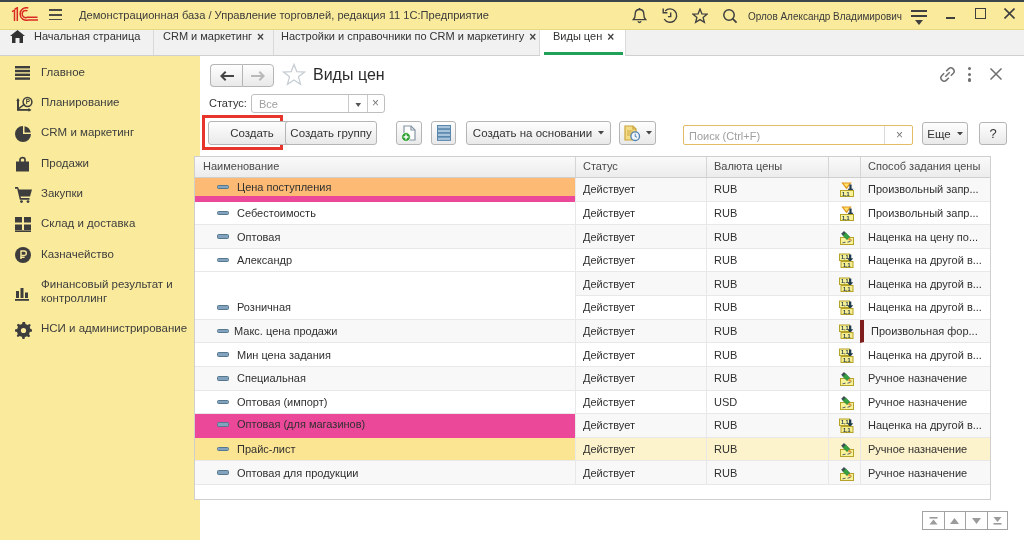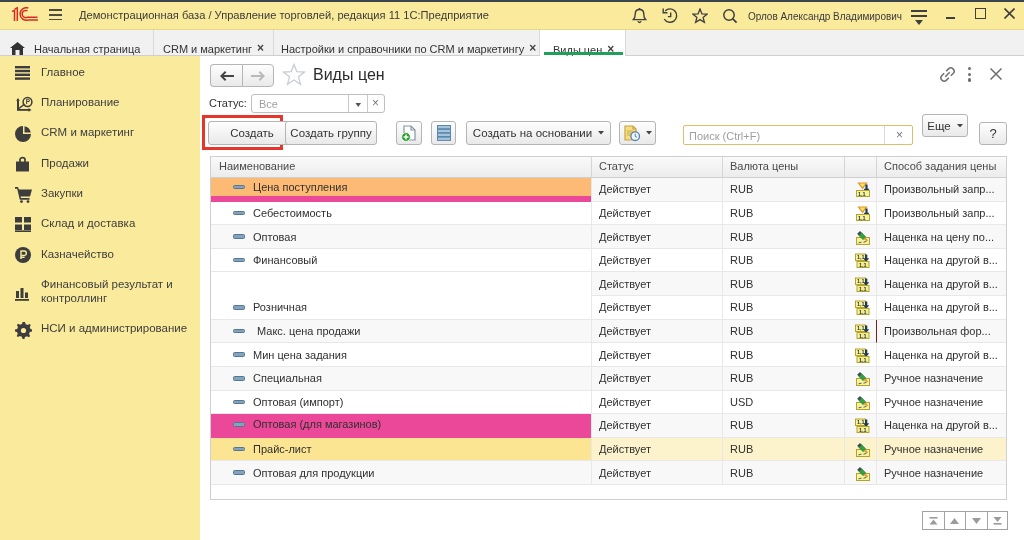--- a/index.html
+++ b/index.html
@@ -3,29 +3,29 @@
 
 <meta charset="utf-8">
 <style>
 *{margin:0;padding:0;box-sizing:border-box;font-family:"Liberation Sans",sans-serif}
 body{width:1024px;height:540px;overflow:hidden}
 .app{position:relative;width:1024px;height:540px;background:#fff;overflow:hidden}
 .abs{position:absolute}
 .topline{left:0;top:0;width:1024px;height:2px;background:#3a454c}
 .topbar{left:0;top:2px;width:1024px;height:28px;background:#faeb9c;border-bottom:1px solid #e8d783}
 .tabbar{left:0;top:30px;width:1024px;height:26px;background:#f1f1f1;border-bottom:1px solid #cfcfcf}
-.tab{position:absolute;top:0;height:25px;display:flex;align-items:flex-end;font-size:11px;color:#333;border-right:1px solid #d9d9d9;background:#f1f1f1;white-space:nowrap}
+.tab{position:absolute;top:0;height:25px;display:flex;align-items:flex-start;font-size:11px;color:#333;border-right:1px solid #d9d9d9;background:#f1f1f1;white-space:nowrap}
 .tab.active{background:#fff;height:26px;border-bottom:none}
 .tab .x{margin-left:5px;color:#444;font-size:12px;font-weight:bold}
 .sidebar{left:0;top:56px;width:200px;height:484px;background:#faeb9c}
 .mi{position:absolute;left:0;width:236px;display:flex;align-items:center}
 .mi .ic{position:absolute;left:15px;width:18px;height:18px}
 .mi .tx{position:absolute;left:41px;font-size:11.5px;color:#3d3d3d;line-height:13.5px;white-space:nowrap}
 .btn{position:absolute;border:1px solid #b5b5b5;border-radius:3px;background:linear-gradient(#fefefe,#e9e9e9);color:#333;font-size:11.5px;display:flex;align-items:center;justify-content:center;white-space:nowrap}
-.tbl{position:absolute;left:210px;top:156px;width:797px;height:344px;border:1px solid #cfcfcf;background:#fff}
+.tbl{position:absolute;left:194px;top:156px;width:797px;height:344px;border:1px solid #cfcfcf;background:#fff}
 .thead{position:absolute;left:0;top:0;width:795px;height:21px;background:linear-gradient(#fafafa,#ececec);border-bottom:1px solid #cfcfcf;font-size:11px;color:#4a4a4a}
 .th{position:absolute;top:3px;white-space:nowrap}
 .row{position:absolute;left:0;width:795px;height:23.62px;font-size:11px;color:#303030}
 .cell{position:absolute;top:0;height:100%;display:flex;align-items:center;white-space:nowrap;overflow:hidden}
 .vline{position:absolute;top:0;bottom:0;width:1px;background:#e8e8e8}
 .baricon{display:inline-block;width:12px;height:4.5px;background:#82a2bd;border:1px solid #55788f;border-radius:1.5px}
 </style>
 
 </head>
 <body>
@@ -253,21 +253,21 @@
       </svg>
       <svg style="margin-left:5px" width="6" height="3.5" viewBox="0 0 7 4">
         <path d="M0 0 L7 0 L3.5 4 Z" fill="#444"></path>
       </svg>
     </div>
 <div class="abs" style="left:683px;top:125px;width:230px;height:20px;border:1px solid #e3bc67;border-radius:2px;background:#fff">
  <div style="position:absolute;left:5px;top:3.5px;font-size:11px;color:#a0a0a0">Поиск (Ctrl+F)</div>
  <div style="position:absolute;right:27px;top:0;bottom:0;width:1px;background:#d9d9d9"></div>
  <div style="position:absolute;right:9px;top:2px;font-size:12px;color:#777">×</div>
 </div>
-<div class="btn" style="left:922px;top:114px;width:46px;height:23px">Еще
+<div class="btn" style="left:922px;top:122px;width:46px;height:23px">Еще
  <svg style="margin-left:6px" width="6" height="3.5" viewBox="0 0 7 4">
         <path d="M0 0 L7 0 L3.5 4 Z" fill="#444"></path>
       </svg></div>
 <div class="btn" style="left:979px;top:122px;width:28px;height:23px;font-size:13px">?</div>
 
 <div class="tbl" id="table">
       <div class="thead">
         <div class="th" style="left:8px">Наименование</div>
         <div class="th" style="left:388px">Статус</div>
         <div class="th" style="left:519px">Валюта цены</div>
@@ -344,21 +344,21 @@
               <path d="M11.6 10.9 L12.4 10.8 L12.6 12 Z" fill="#3d3d3d"></path>
             </svg></span>
         </div>
         <div class="cell" style="left:665px;width:130px;background:#f8f8f8;border-bottom:1px solid #e8e8e8;border-left:1px solid #e8e8e8">
           <span style="margin-left:7px">Наценка на цену по...</span>
         </div>
       </div>
       <div class="row" style="top:91.86px">
         <div class="cell" style="left:0;width:380px;background:#ffffff;border-bottom:1px solid #e8e8e8">
           <span class="baricon" style="margin-left:22px"></span>
-          <span style="margin-left:8px">Финансовый</span>
+          <span style="margin-left:8px">Александр</span>
         </div>
         <div class="cell" style="left:380px;width:131px;background:#ffffff;border-bottom:1px solid #e8e8e8;border-left:1px solid #e8e8e8">
           <span style="margin-left:7px">Действует</span>
         </div>
         <div class="cell" style="left:511px;width:122px;background:#ffffff;border-bottom:1px solid #e8e8e8;border-left:1px solid #e8e8e8">
           <span style="margin-left:7px">RUB</span>
         </div>
         <div class="cell" style="left:633px;width:32px;background:#ffffff;border-bottom:1px solid #e8e8e8;border-left:1px solid #e8e8e8;justify-content:center">
           <span style="margin-left:4px;height:16px"><svg width="16" height="16" viewBox="0 0 16 16">
               <rect x="0.5" y="2" width="10" height="6.5" fill="#f8f29a" stroke="#b5a228"></rect>
@@ -412,38 +412,38 @@
               <text x="4" y="14.6" font-size="5.5" font-weight="bold" fill="#223a4d">1,1</text>
             </svg></span>
         </div>
         <div class="cell" style="left:665px;width:130px;background:#ffffff;border-bottom:1px solid #e8e8e8;border-left:1px solid #e8e8e8">
           <span style="margin-left:7px">Наценка на другой в...</span>
         </div>
       </div>
       <div class="row" style="top:162.72px">
         <div class="cell" style="left:0;width:380px;background:#f8f8f8;border-bottom:1px solid #e8e8e8">
           <span class="baricon" style="margin-left:22px"></span>
-          <span style="margin-left:12px">Макс. цена продажи</span>
+          <span style="margin-left:5px">Макс. цена продажи</span>
         </div>
         <div class="cell" style="left:380px;width:131px;background:#f8f8f8;border-bottom:1px solid #e8e8e8;border-left:1px solid #e8e8e8">
           <span style="margin-left:7px">Действует</span>
         </div>
         <div class="cell" style="left:511px;width:122px;background:#f8f8f8;border-bottom:1px solid #e8e8e8;border-left:1px solid #e8e8e8">
           <span style="margin-left:7px">RUB</span>
         </div>
         <div class="cell" style="left:633px;width:32px;background:#f8f8f8;border-bottom:1px solid #e8e8e8;border-left:1px solid #e8e8e8;justify-content:center">
           <span style="margin-left:4px;height:16px"><svg width="16" height="16" viewBox="0 0 16 16">
               <rect x="0.5" y="2" width="10" height="6.5" fill="#f8f29a" stroke="#b5a228"></rect>
               <text x="2" y="7.3" font-size="5.5" font-weight="bold" fill="#223a4d">1,1</text>
               <path d="M10 2.5 L12.3 2.5 L12.3 6.3 L14.2 6.3 L11.2 10 L8.2 6.3 L10 6.3 Z" fill="#223a4d"></path>
               <rect x="2" y="9.5" width="12" height="6" fill="#f6ee8e" stroke="#b5a228"></rect>
               <text x="4" y="14.6" font-size="5.5" font-weight="bold" fill="#223a4d">1,1</text>
             </svg></span>
         </div>
-        <div class="cell" style="left:665px;width:130px;background:#f8f8f8;border-bottom:1px solid #e8e8e8;border-left:1px solid #7f1d1d">
+        <div class="cell" style="left:665px;width:130px;background:#f8f8f8;border-bottom:1px solid #e8e8e8;border-left:4px solid #7f1d1d">
           <span style="margin-left:7px">Произвольная фор...</span>
         </div>
       </div>
       <div class="row" style="top:186.34px">
         <div class="cell" style="left:0;width:380px;background:#ffffff;border-bottom:1px solid #e8e8e8">
           <span class="baricon" style="margin-left:22px"></span>
           <span style="margin-left:8px">Мин цена задания</span>
         </div>
         <div class="cell" style="left:380px;width:131px;background:#ffffff;border-bottom:1px solid #e8e8e8;border-left:1px solid #e8e8e8">
           <span style="margin-left:7px">Действует</span>

